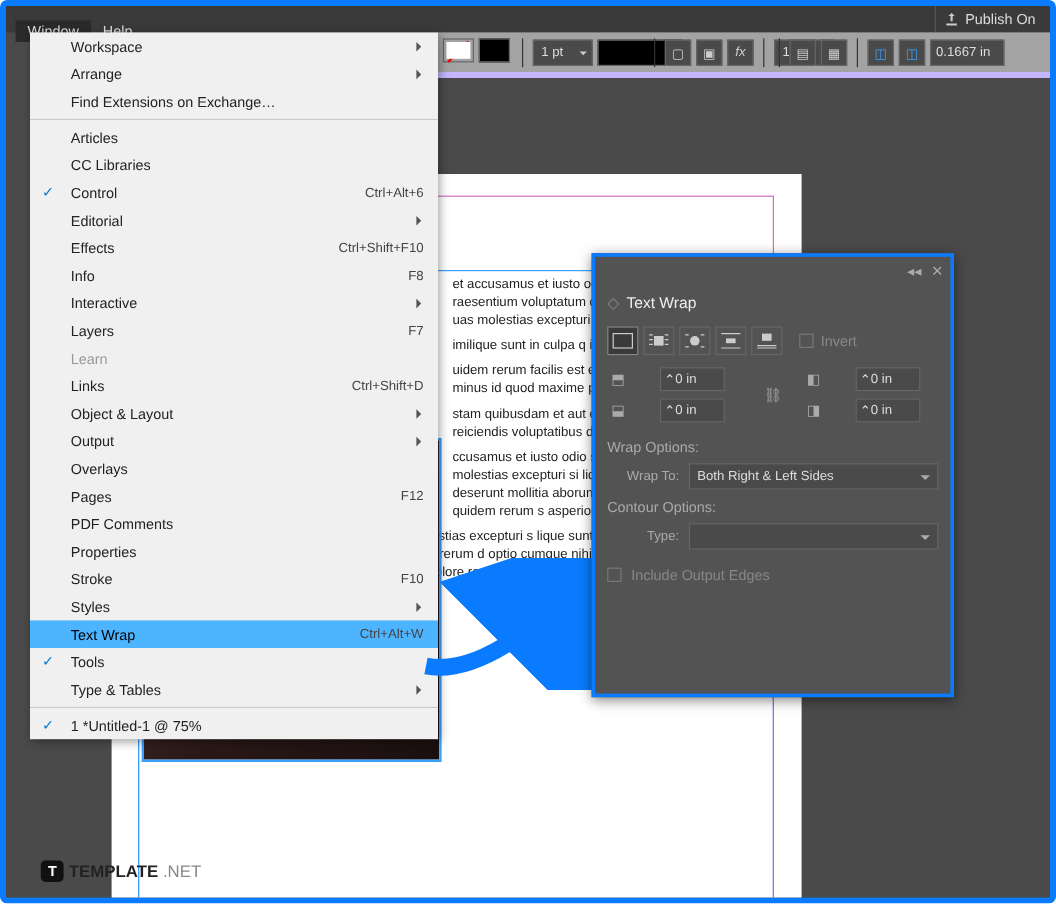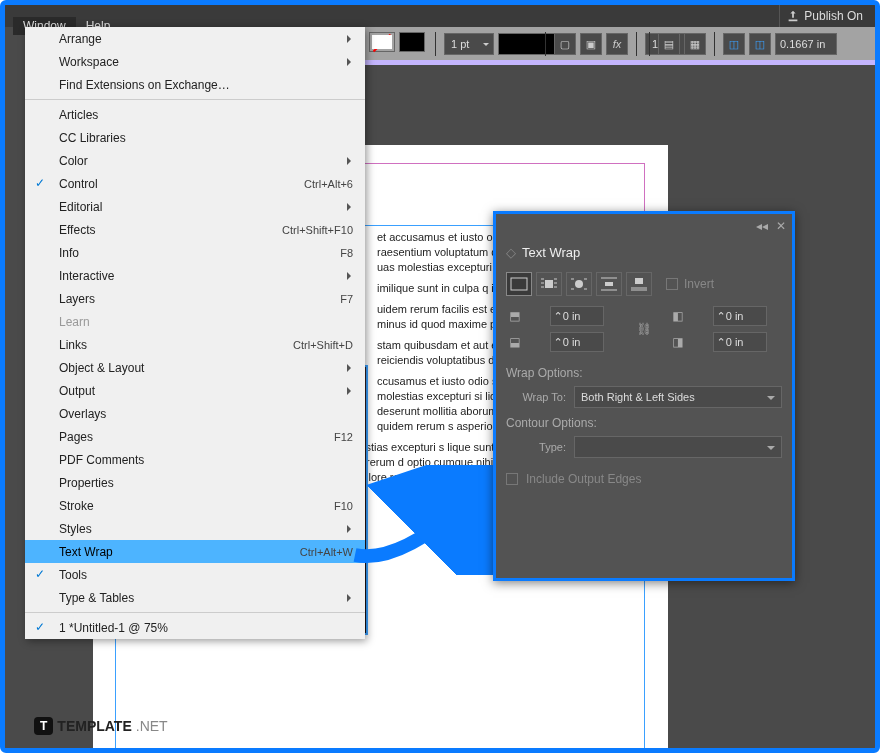--- a/index.html
+++ b/index.html
@@ -129,40 +129,36 @@
      <p>uidem rerum facilis est e ore, cum soluta nobis est o minus id quod maxime p sumenda est, omnis dol</p>
      <p>stam quibusdam et aut e pe eveniet ut et volupt reiciendis voluptatibus doloribus asperiores r</p>
      <p>ccusamus et iusto odio sentium voluptatum de molestias excepturi si lique sunt in culpa qu fficia deserunt mollitia aborum et dolorum fug harum quidem rerum s asperiores r</p>
      <p style="padding-left:2px">ccusamus et iusto odi sentium voluptatum de molestias excepturi s lique sunt in culpa qui officia deserunt mollitia aborum et dolorum fuga. Et harum quidem rerum d optio cumque nihil impedit quo minus id quod t facere possimus, omnis voluptas assumenda est, olore repellendus.</p>
    </div>
    <div class="img-box"></div>
  </div>
 
  <div class="dropdown" id="win-menu">
       <div class="row">
+        <span class="label">Workspace</span>
+        <span class="sub"></span>
+      </div>
+      <div class="row">
         <span class="label">Arrange</span>
         <span class="sub"></span>
       </div>
       <div class="row">
-        <span class="label">Workspace</span>
-        <span class="sub"></span>
-      </div>
-      <div class="row">
         <span class="label">Find Extensions on Exchange…</span>
       </div>
       <hr>
       <div class="row">
         <span class="label">Articles</span>
       </div>
       <div class="row">
         <span class="label">CC Libraries</span>
-      </div>
-      <div class="row">
-        <span class="label">Color</span>
-        <span class="sub"></span>
       </div>
       <div class="row">
         <span class="check">✓</span>
         <span class="label">Control</span>
         <span class="short">Ctrl+Alt+6</span>
       </div>
       <div class="row">
         <span class="label">Editorial</span>
         <span class="sub"></span>
       </div>

